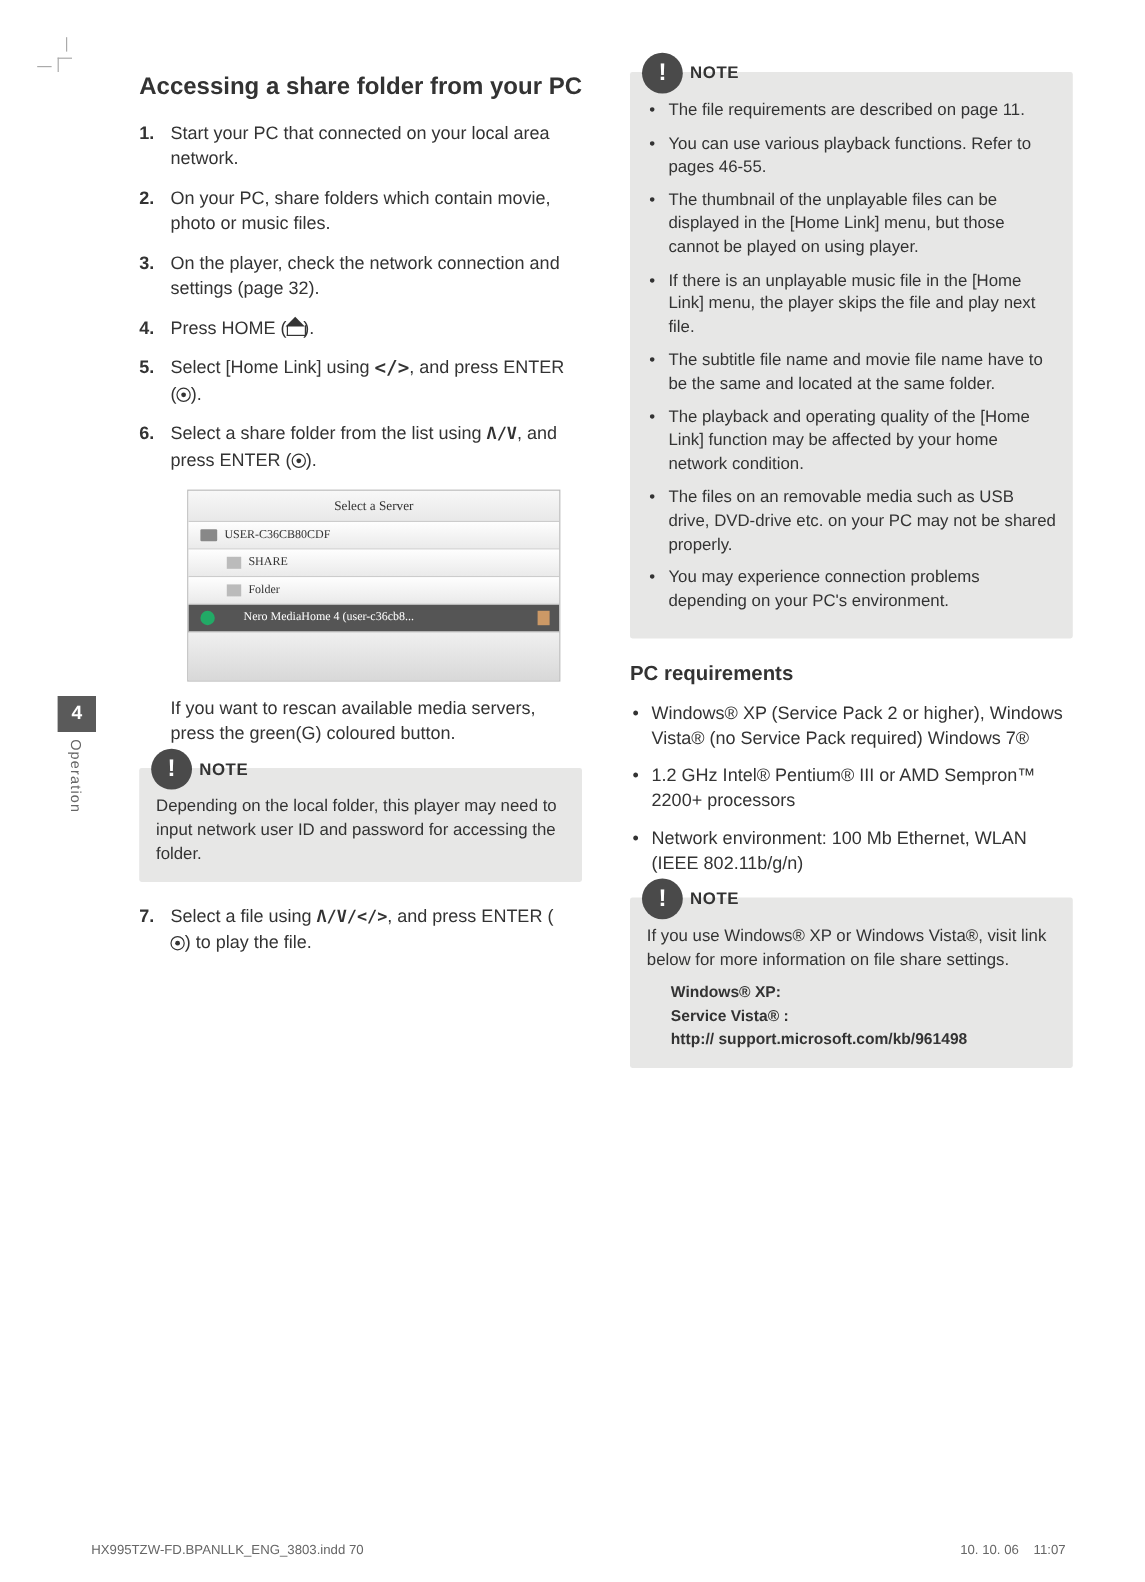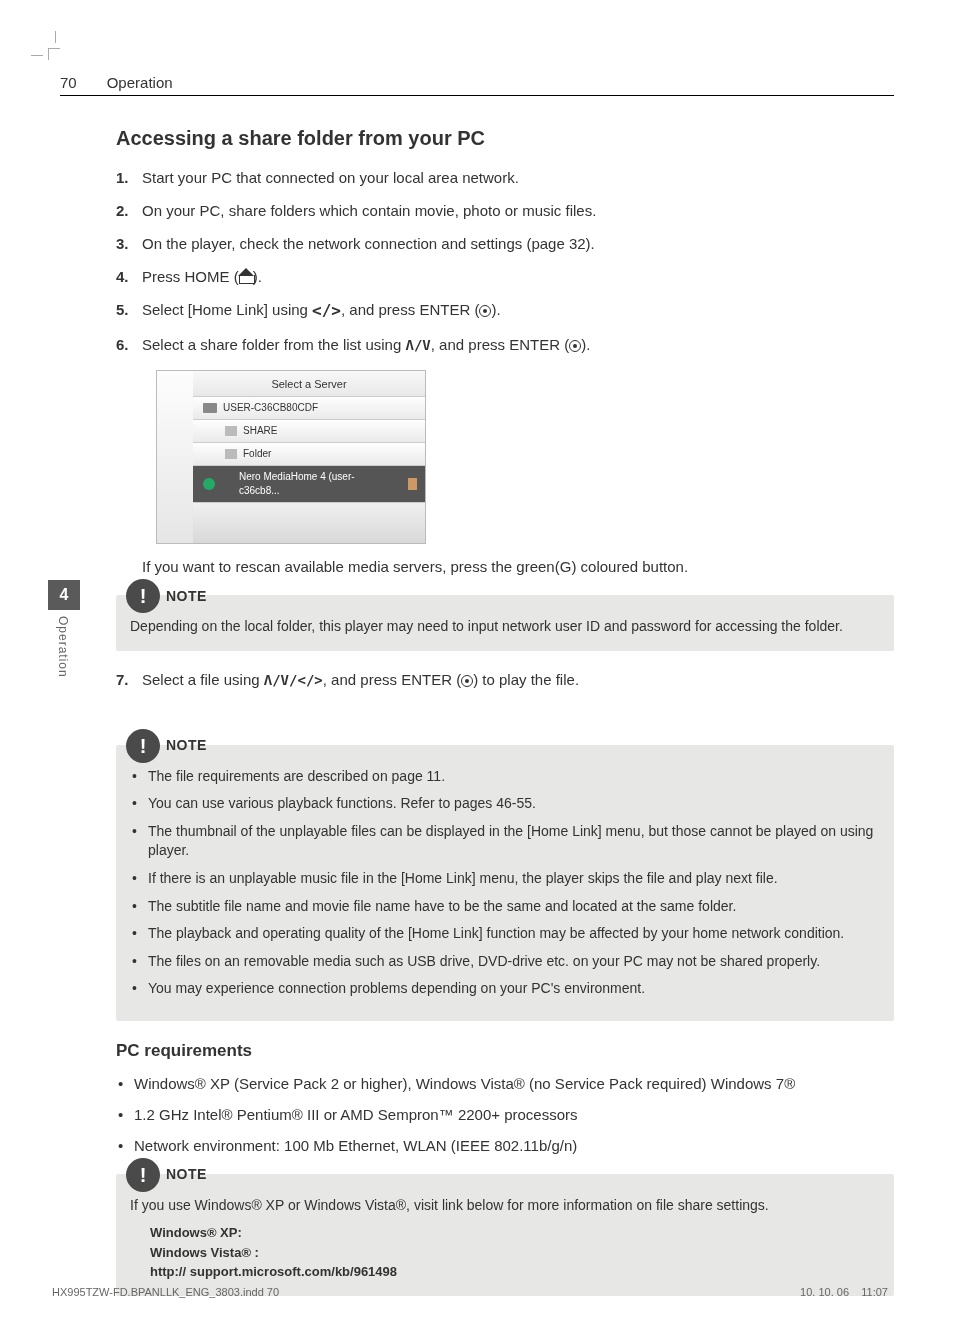--- a/index.html
+++ b/index.html
@@ -29,21 +29,20 @@
     padding-bottom: 4px;
     margin: 14px 0 30px 0;
   }
   .page-number { font-size: 15px; margin-right: 30px; }
   .section-name { font-size: 15px; }
 
   .columns {
     display: flex;
     gap: 40px;
     padding-left: 56px;
-    flex-direction: column;
   }
   .col { flex: 1; font-size: 15px; line-height: 1.4; }
 
   h2 { font-size: 20px; font-weight: bold; margin-bottom: 16px; line-height: 1.25; }
   h3 { font-size: 17px; font-weight: bold; margin: 8px 0 10px 0; }
 
   ol.steps { list-style: none; counter-reset: step; margin: 0 12px 14px 0; padding: 0; }
   ol.steps > li { position: relative; padding-left: 26px; margin-bottom: 12px; }
   ol.steps > li::before { counter-increment: step; content: counter(step) "."; position: absolute; left: 0; top: 0; font-weight: bold; }
 
@@ -95,27 +94,26 @@
     text-orientation: mixed;
     font-size: 12px;
     color: #666;
     padding: 6px 8px 0 8px;
     letter-spacing: 1px;
   }
 
   
   .screenshot {
     margin: 4px 0 12px 40px;
-    width: 270px;
+    width: 311px;
     border: 1px solid #bbb;
-    font-family: Liberation Sans, sans-serif;
+    font-family: Liberation Serif, serif;
     font-size: 11px;
     overflow: hidden;
     background: linear-gradient(#fdfdfd, #e6e6e6);
-    padding-left: 36px;
   }
   .ss-title {
     text-align: center;
     padding: 6px 0 4px 0;
     font-size: 11px;
     border-bottom: 1px solid #ccc;
     background: linear-gradient(#f8f8f8, #e8e8e8);
   }
   .ss-row {
     display: flex; align-items: center; gap: 6px;
@@ -138,36 +136,32 @@
   .icon-home { display:inline-block; width:14px; height:12px; position:relative; vertical-align:-1px;}
   .icon-home::before { content:""; position:absolute; left:0; top:4px; width:14px; height:8px; border:1.5px solid #333; border-top:none;}
   .icon-home::after { content:""; position:absolute; left:-1px; top:-3px; border-left:8px solid transparent; border-right:8px solid transparent; border-bottom:8px solid #333;}
   .icon-enter { display:inline-block; width:12px; height:12px; border:1.5px solid #333; border-radius:50%; position:relative; vertical-align:-2px;}
   .icon-enter::after { content:""; position:absolute; left:3px; top:3px; width:4px; height:4px; background:#333; border-radius:50%;}
   .chev { font-family: monospace; font-weight:bold; font-size:16px; vertical-align:-1px;}
   .caret { font-family: monospace; font-weight:bold; font-size:14px; vertical-align:0;}
 
   .footer {
     position: absolute;
-    left: 52px; right: 66px; bottom: 20px;
+    left: 76px; right: 66px; bottom: 20px;
     display: flex; justify-content: space-between;
     font-size: 11px; color: #666;
   }
 </style>
 </head>
 <body>
 
 <div class="crop-marks"></div>
 
 <div class="page">
 
-  <div class="header">
-    <span class="page-number">70</span>
-    <span class="section-name">Operation</span>
-  </div>
 
   <div class="columns">
 
     <div class="col">
       <h2>Accessing a share folder from your PC</h2>
 
       <ol class="steps">
         <li>Start your PC that connected on your local area network.</li>
         <li>On your PC, share folders which contain movie, photo or music files.</li>
         <li>On the player, check the network connection and settings (page 32).</li>
@@ -248,21 +242,21 @@
       </ul>
 
       <div class="note-box">
         <div class="note-head">
           <div class="note-circle">!</div>
           <span class="note-label">NOTE</span>
         </div>
         <p>If you use Windows® XP or Windows Vista®, visit link below for more information on file share settings.</p>
         <div class="kb" style="margin-top:8px;">
           <div>Windows® XP:</div>
-          <div>Windows Vista® :</div>
+          <div>Service Vista® :</div>
           <div>http:// support.microsoft.com/kb/961498</div>
         </div>
       </div>
 
     </div>
   </div>
 </div>
 
 <div class="side-tab">
   <div class="side-tab-num">4</div>

